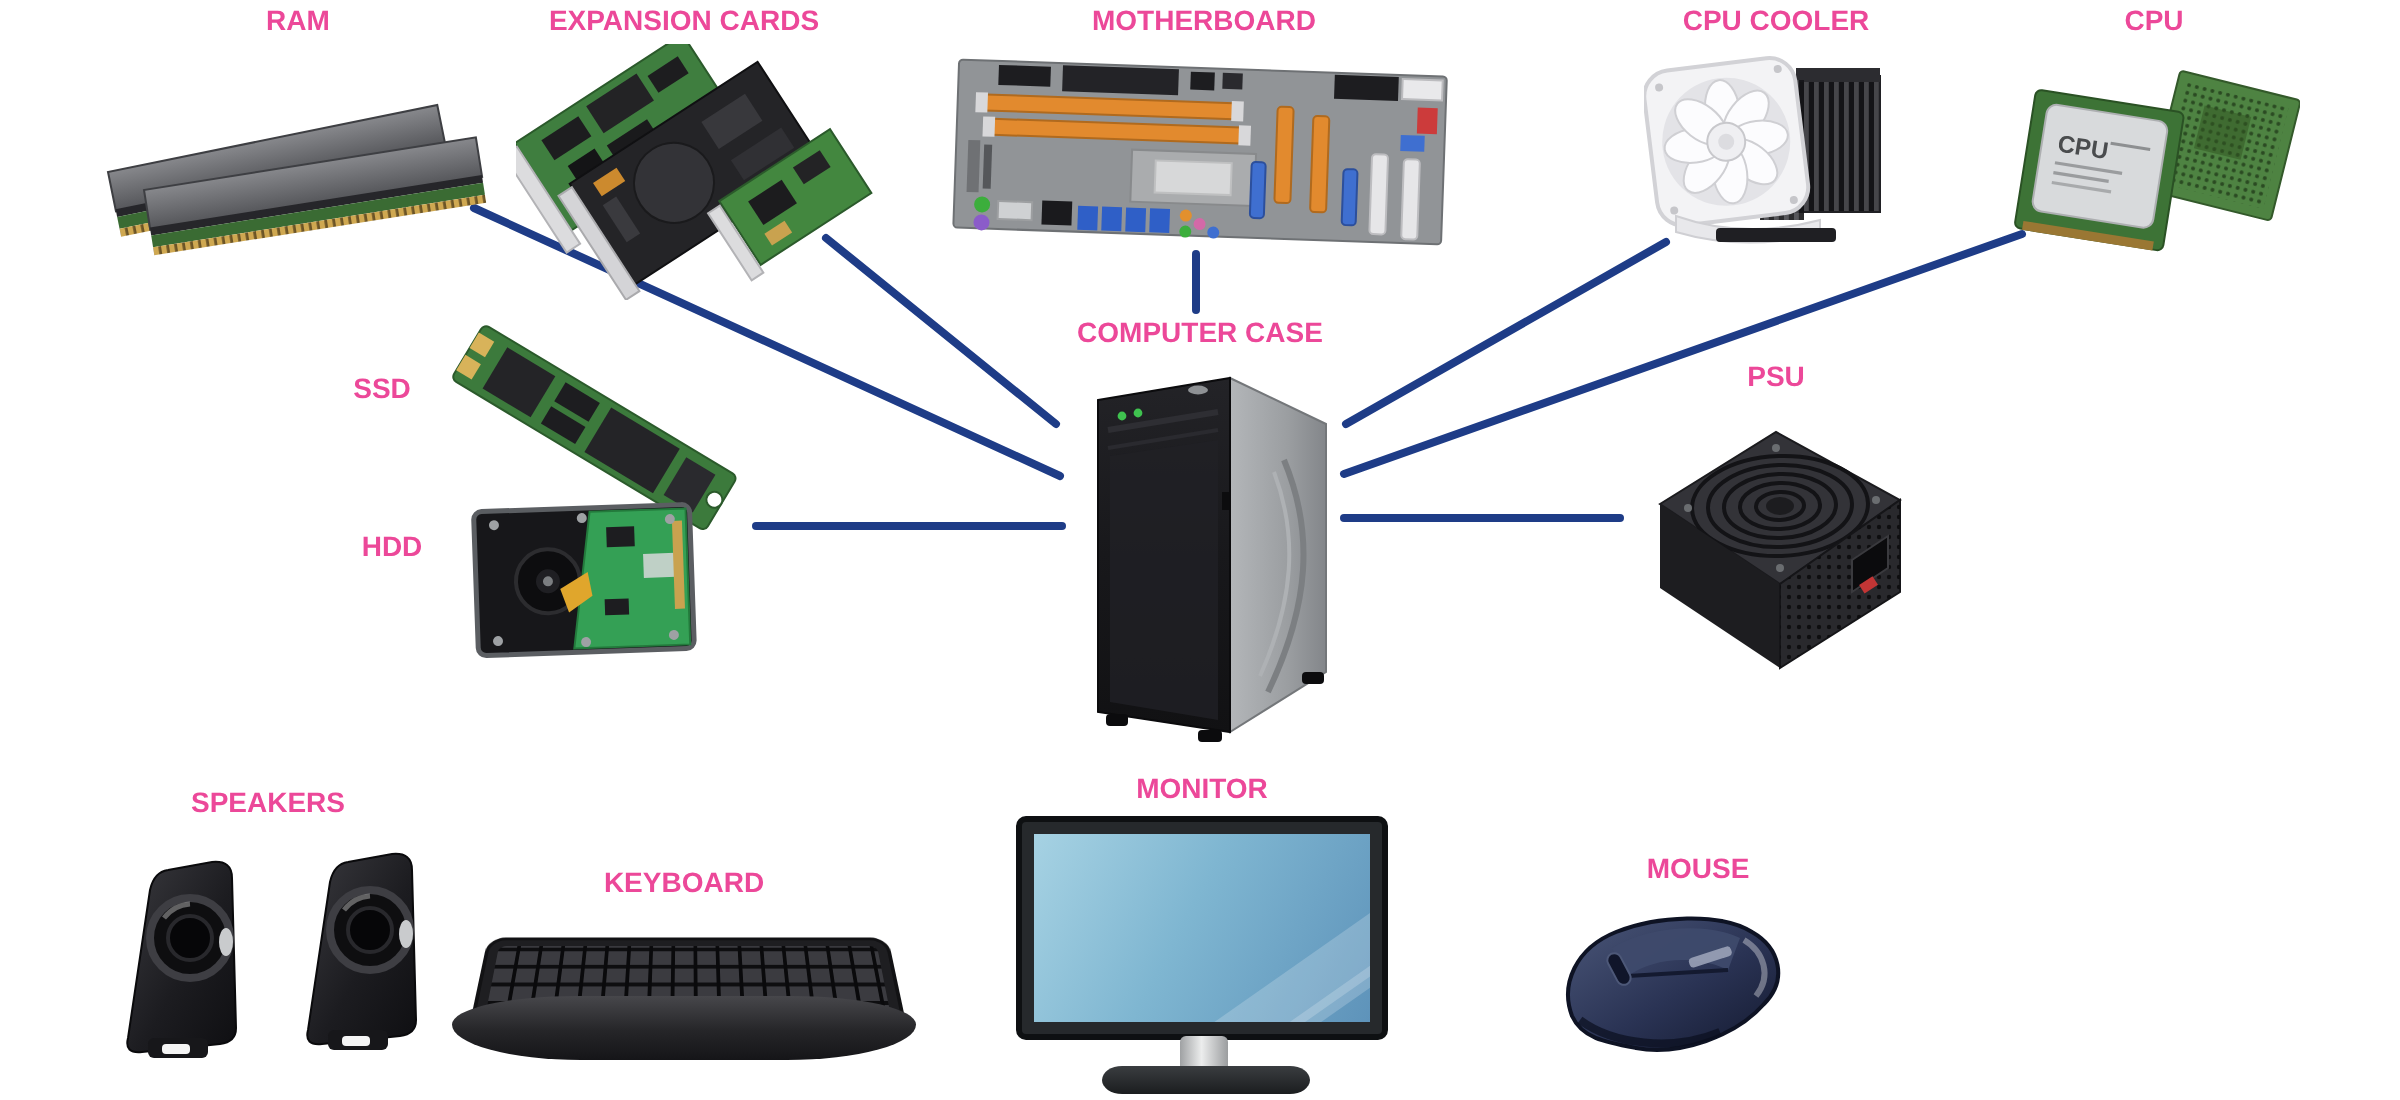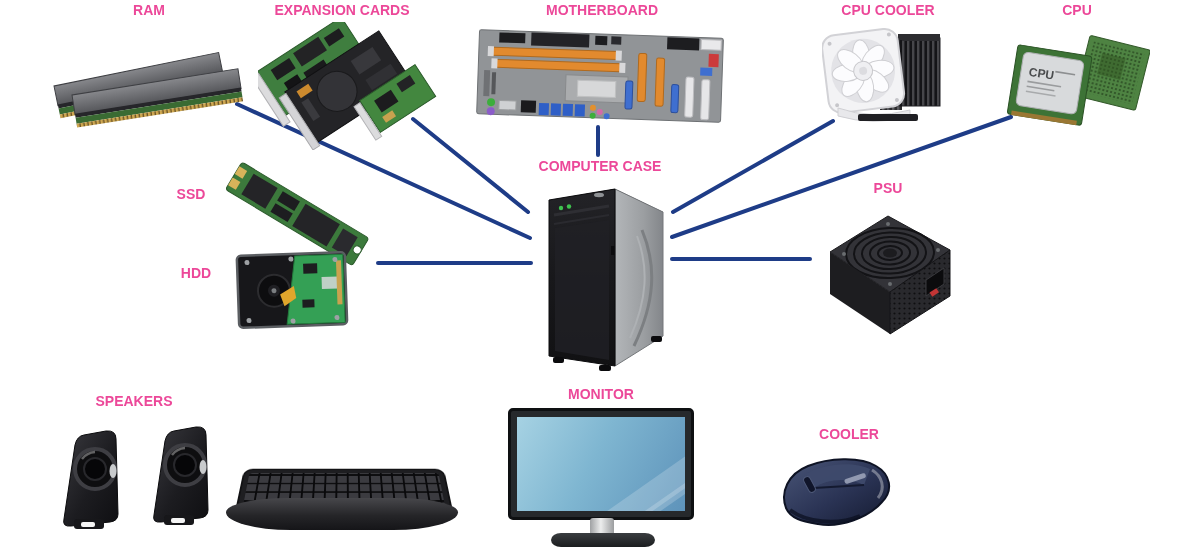--- a/index.html
+++ b/index.html
@@ -74,22 +74,23 @@
   <div class="label" style="left:149px;top:2px">RAM</div>
   <div class="label" style="left:342px;top:2px">EXPANSION CARDS</div>
   <div class="label" style="left:888px;top:2px">CPU COOLER</div>
   <div class="label" style="left:602px;top:2px">MOTHERBOARD</div>
   <div class="label" style="left:1077px;top:2px">CPU</div>
   <div class="label" style="left:191px;top:186px">SSD</div>
   <div class="label" style="left:196px;top:265px">HDD</div>
   <div class="label" style="left:600px;top:158px">COMPUTER CASE</div>
   <div class="label" style="left:888px;top:180px">PSU</div>
   <div class="label" style="left:134px;top:393px">SPEAKERS</div>
+  <div class="label" style="left:342px;top:433px">KEYBOARD</div>
   <div class="label" style="left:601px;top:386px">MONITOR</div>
-  <div class="label" style="left:849px;top:426px">COOLER</div>
+  <div class="label" style="left:849px;top:426px">MOUSE</div>
 
   <svg class="comp-svg" style="left:46px;top:48px" width="200" height="80" viewBox="0 0 200 80">
     <defs>
       <linearGradient id="ramG" x1="0" y1="0" x2="0" y2="1">
         <stop offset="0" stop-color="#87888c"></stop>
           <stop offset="1" stop-color="#55565a"></stop>
       </linearGradient>
       <pattern id="ramPins" width="4" height="5" patternUnits="userSpaceOnUse">
         <rect width="4" height="5" fill="#6b5426"></rect>
           <rect width="2.6" height="5" fill="#cfa851"></rect>

